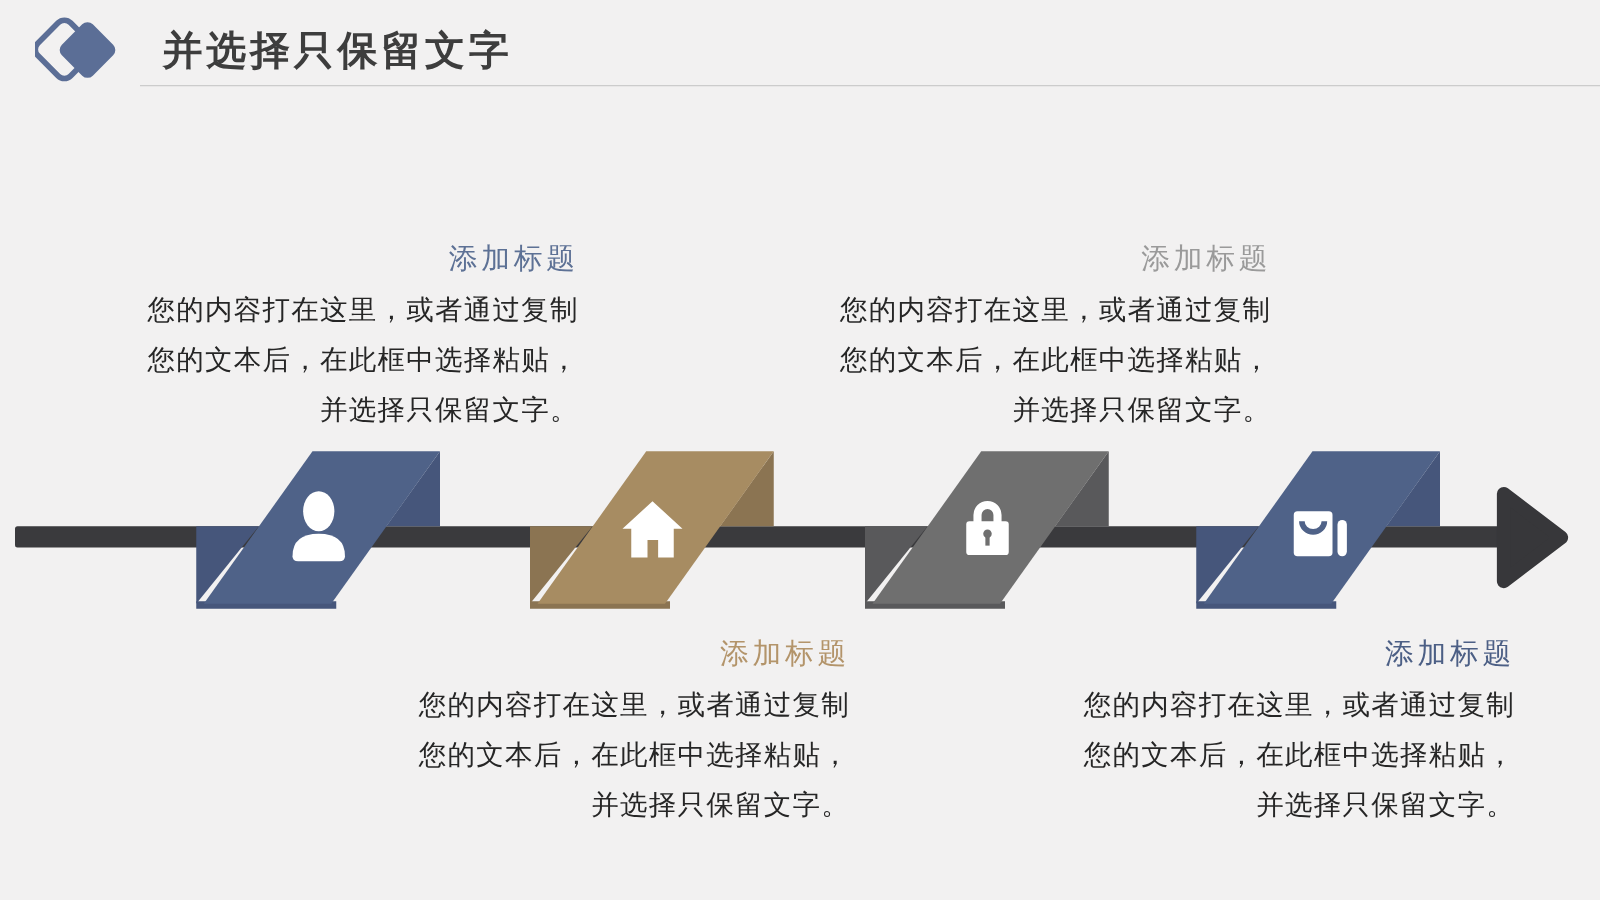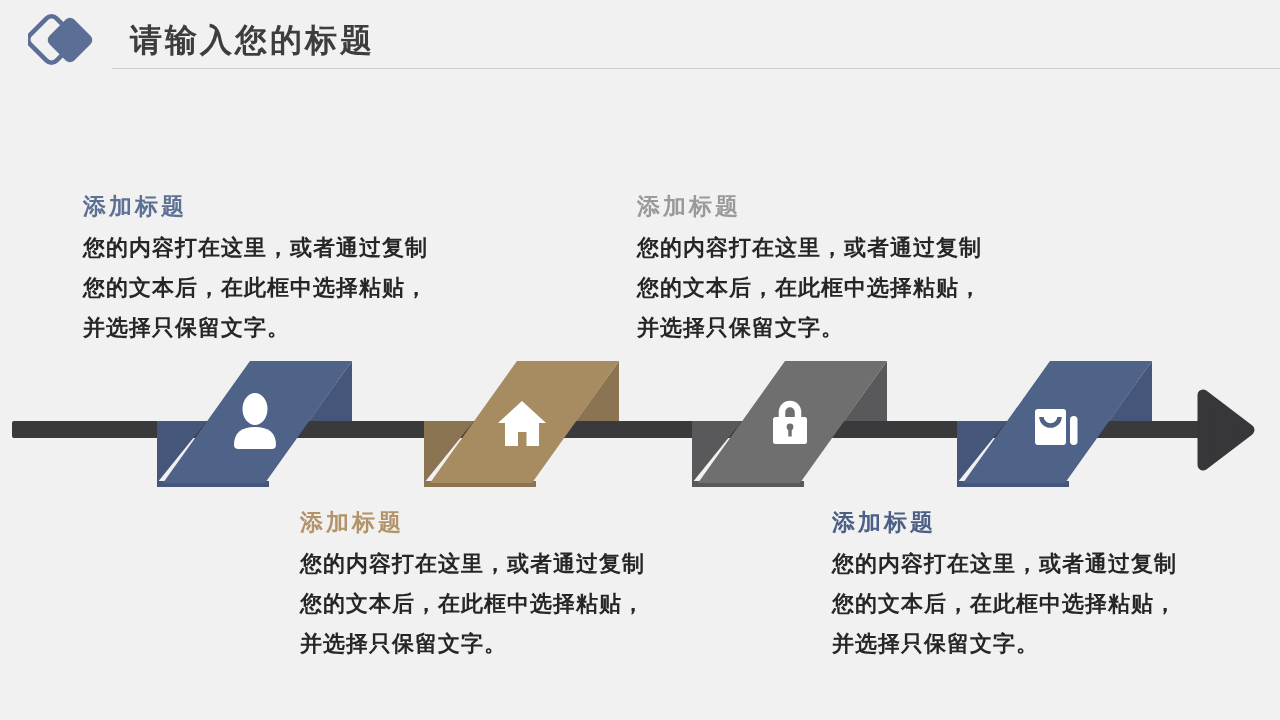--- a/index.html
+++ b/index.html
@@ -13,21 +13,21 @@
   .hdr-title {
     position: absolute; left: 130px; top: 19px; margin: 0;
     font-size: 32px; font-weight: bold; letter-spacing: 3px;
     font-family: "Liberation Sans", sans-serif;
   }
   .hdr-rule {
     position: absolute; left: 112px; top: 68px;
     width: 1168px; height: 1px; background: #cccccc;
   }
   .logo { position: absolute; left: 28px; top: 4px; }
-  .tblock { position: absolute; width: 380px; text-align: left; font-weight: bold; }
+  .tblock { position: absolute; width: 380px; text-align: right; }
   .tblock .t {
     font-size: 23px; line-height: 30px; letter-spacing: 3px;
     margin-bottom: 6px;
     font-family: "Liberation Serif", serif;
   }
   .tblock .line {
     font-size: 22px; line-height: 40px; letter-spacing: 1px;
     color: #262626;
     font-family: "Liberation Serif", serif;
   }
@@ -42,21 +42,21 @@
 </style>
 </head>
 <body>
 
 <div class="slide" style="background: rgb(242, 241, 241);">
 
   <svg class="logo" width="90" height="80" viewBox="0 0 90 80">
     <rect x="5" y="17" width="37" height="37" rx="7" fill="none" stroke-width="4.5" transform="rotate(-45 23.5 35.5)" stroke="#5b6e96"></rect>
     <rect x="24.5" y="18.5" width="35" height="35" rx="6" transform="rotate(45 42 36)" fill="#5b6e96"></rect>
   </svg>
-  <h1 class="hdr-title" style="color: rgb(61, 61, 61);">请输入您的标题</h1>
+  <h1 class="hdr-title" style="color: rgb(61, 61, 61);">并选择只保留文字</h1>
   <div class="hdr-rule" style="background: rgb(204, 204, 204);"></div>
 
   <div class="tblock" style="left:83px; top:192px;">
     <div class="t" style="color: rgb(93, 113, 149);">添加标题</div>
     <div class="line">您的内容打在这里，或者通过复制</div>
     <div class="line">您的文本后，在此框中选择粘贴，</div>
     <div class="line">并选择只保留文字。</div>
   </div>
 
   <div class="tblock" style="left:637px; top:192px;">

